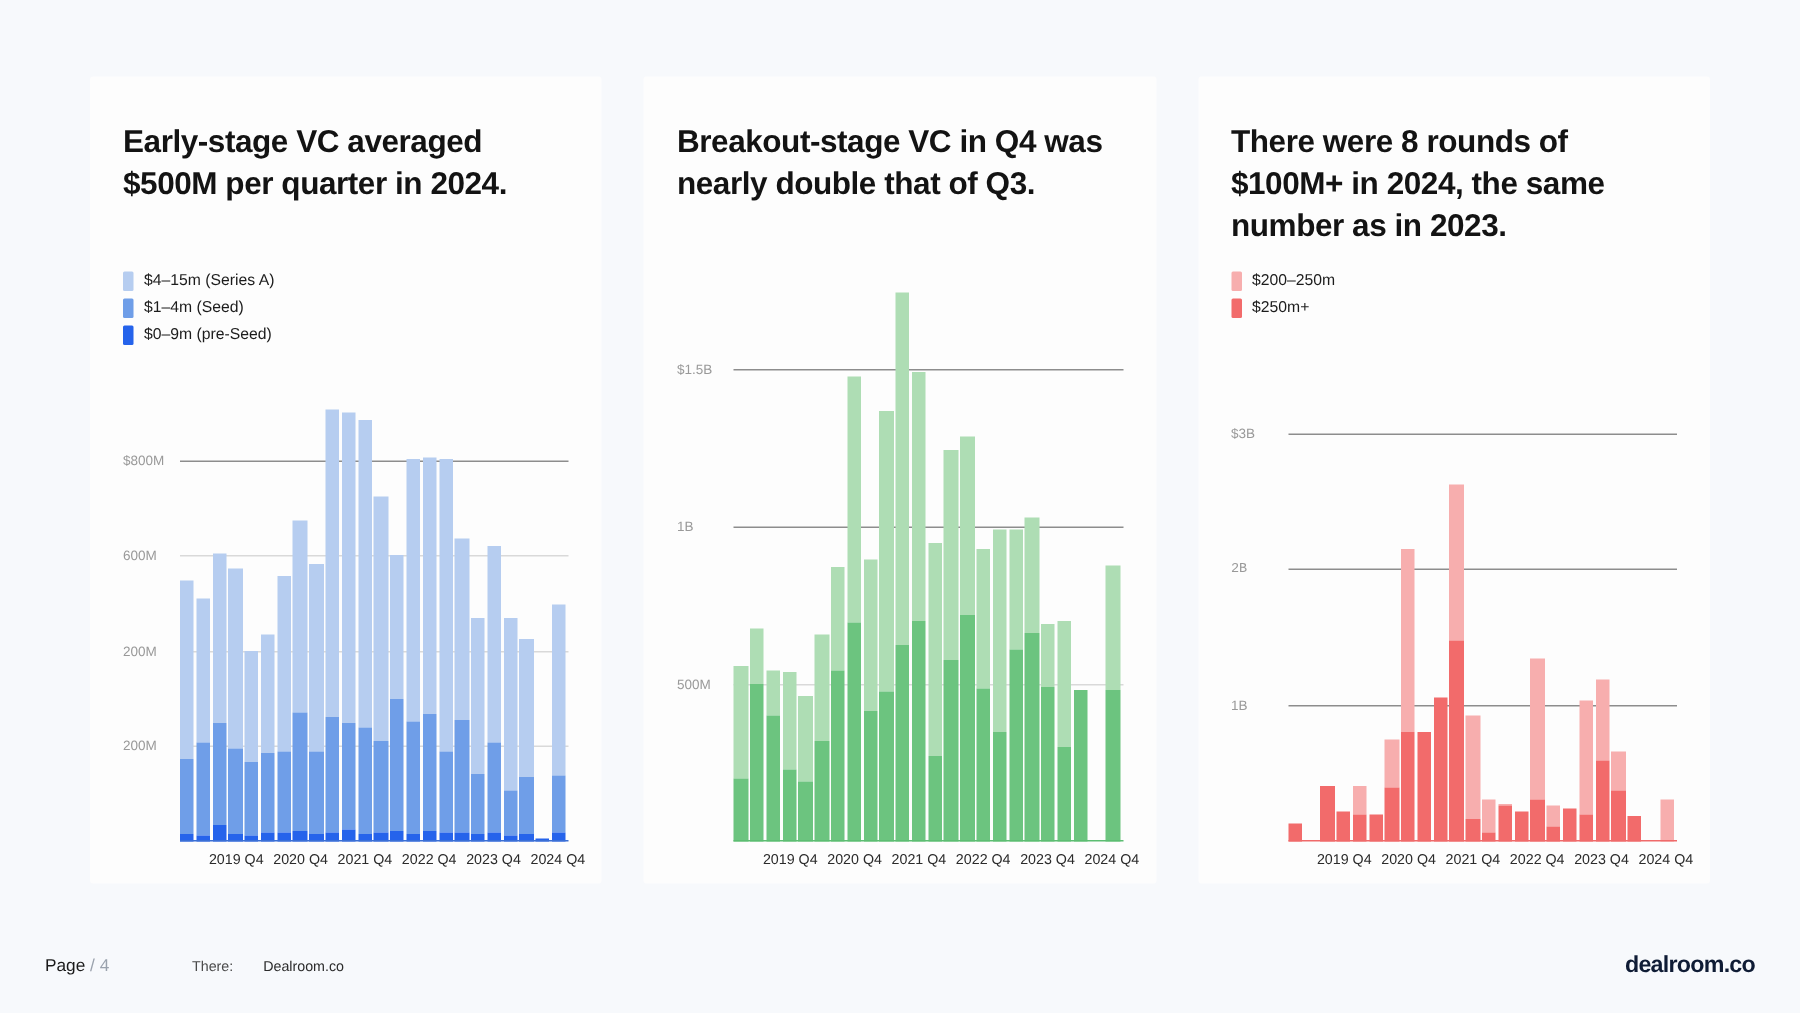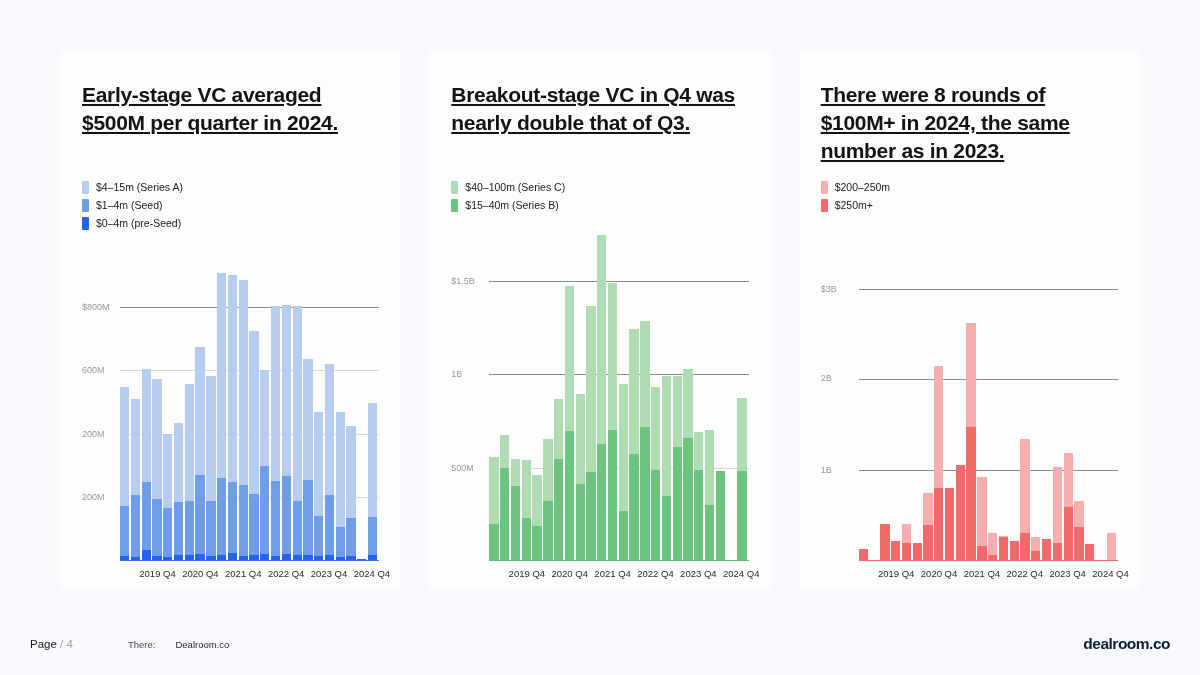--- a/index.html
+++ b/index.html
@@ -34,21 +34,20 @@
     box-shadow: 0 0 0 0 rgba(0,0,0,0);
   }
   .card-title {
     font-size: 21px;
     font-weight: 700;
     line-height: 1.33;
     color: #131313;
     letter-spacing: -0.3px;
     margin-bottom: 14px;
     min-height: 84px;
-    text-decoration: underline;
   }
 
   
   .legend { margin-bottom: 6px; }
   .legend-row {
     display: flex;
     align-items: center;
     gap: 7px;
     margin-bottom: 2px;
     height: 16px;
@@ -167,21 +166,21 @@
           <div class="legend-row">
             <span class="legend-swatch" style="background: rgb(182, 205, 240);"></span>
             <span class="legend-label">$4–15m (Series A)</span>
           </div>
           <div class="legend-row">
             <span class="legend-swatch" style="background: rgb(111, 158, 232);"></span>
             <span class="legend-label">$1–4m (Seed)</span>
           </div>
           <div class="legend-row">
             <span class="legend-swatch" style="background: rgb(37, 99, 235);"></span>
-            <span class="legend-label">$0–4m (pre-Seed)</span>
+            <span class="legend-label">$0–9m (pre-Seed)</span>
           </div>
         </div>
       <div class="plot-wrap" id="plot-0">
           <div class="plot">
             <div class="gridline" style="top: 80%;"></div>
             <div class="gridline-label" style="top: 80%;">200M</div>
             <div class="gridline" style="top: 60%;"></div>
             <div class="gridline-label" style="top: 60%;">200M</div>
             <div class="gridline" style="top: 40%;"></div>
             <div class="gridline-label" style="top: 40%;">600M</div>
@@ -345,30 +344,20 @@
             <div class="xtick"></div>
             <div class="xtick">
               <span>2024 Q4</span>
             </div>
           </div>
         </div>
     </div>
 
     <div class="card">
       <div class="card-title">Breakout-stage VC in Q4 was nearly double that of Q3.</div>
-      <div class="legend" id="legend-1">
-          <div class="legend-row">
-            <span class="legend-swatch" style="background: rgb(174, 221, 180);"></span>
-            <span class="legend-label">$40–100m (Series C)</span>
-          </div>
-          <div class="legend-row">
-            <span class="legend-swatch" style="background: rgb(108, 196, 127);"></span>
-            <span class="legend-label">$15–40m (Series B)</span>
-          </div>
-        </div>
       <div class="plot-wrap" id="plot-1">
           <div class="plot">
             <div class="gridline" style="top: 72.2222%;"></div>
             <div class="gridline-label" style="top: 72.2222%;">500M</div>
             <div class="gridline major" style="top: 44.4444%;"></div>
             <div class="gridline-label" style="top: 44.4444%;">1B</div>
             <div class="gridline major" style="top: 16.6667%;"></div>
             <div class="gridline-label" style="top: 16.6667%;">$1.5B</div>
             <div class="bars">
               <div class="bar-col" title="2019 Q1">

